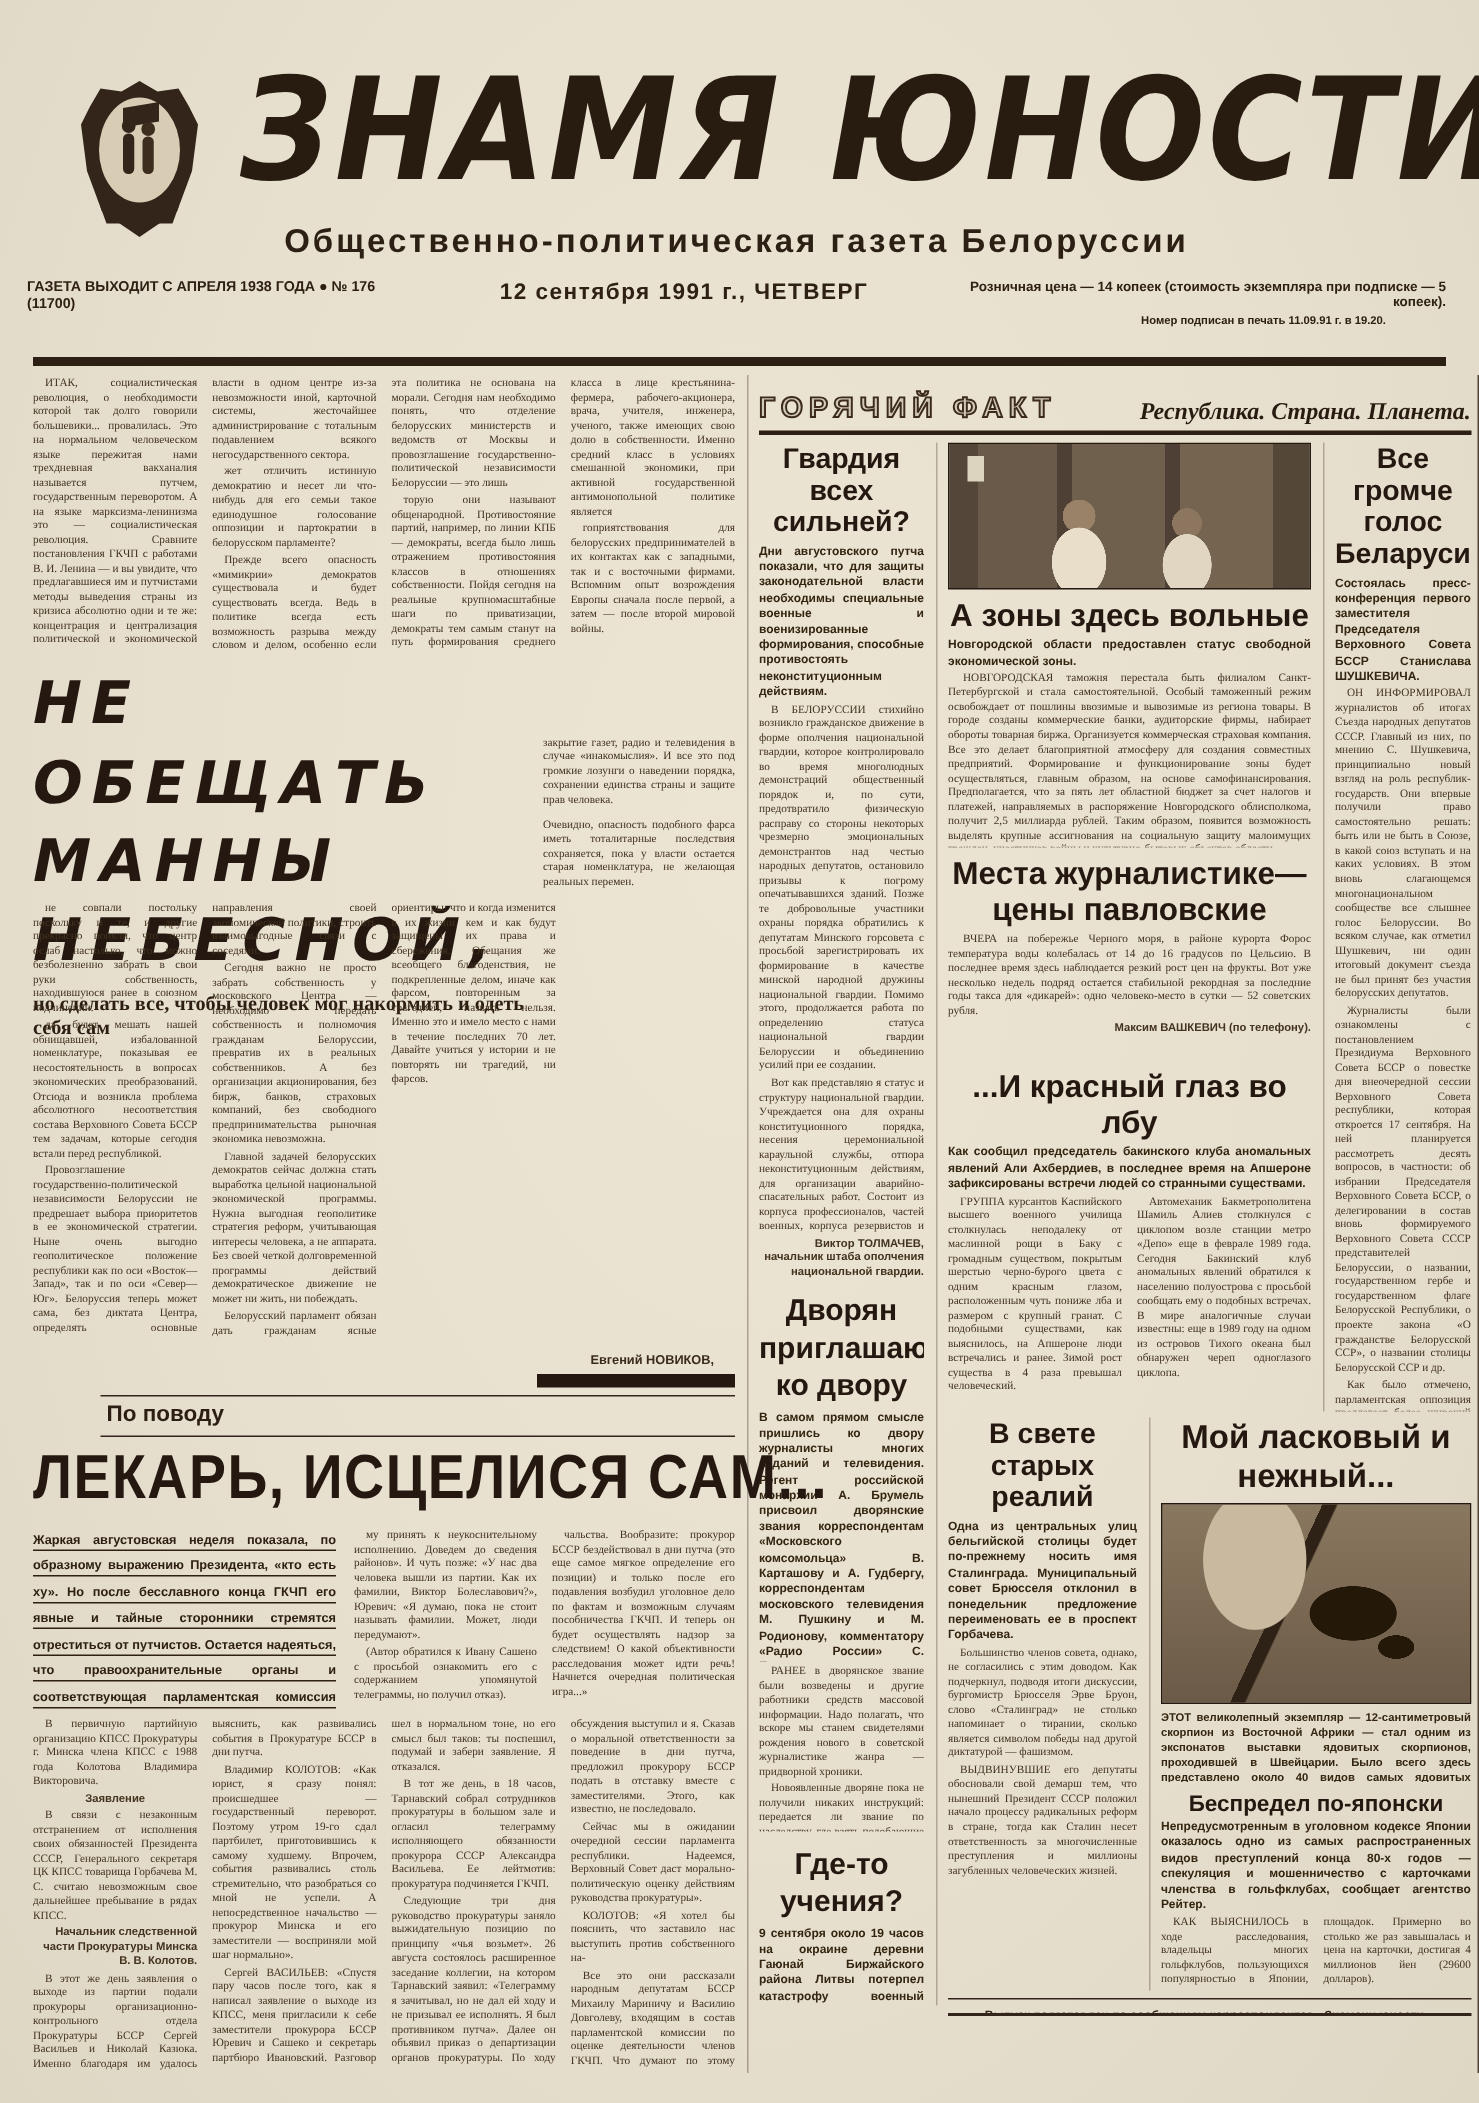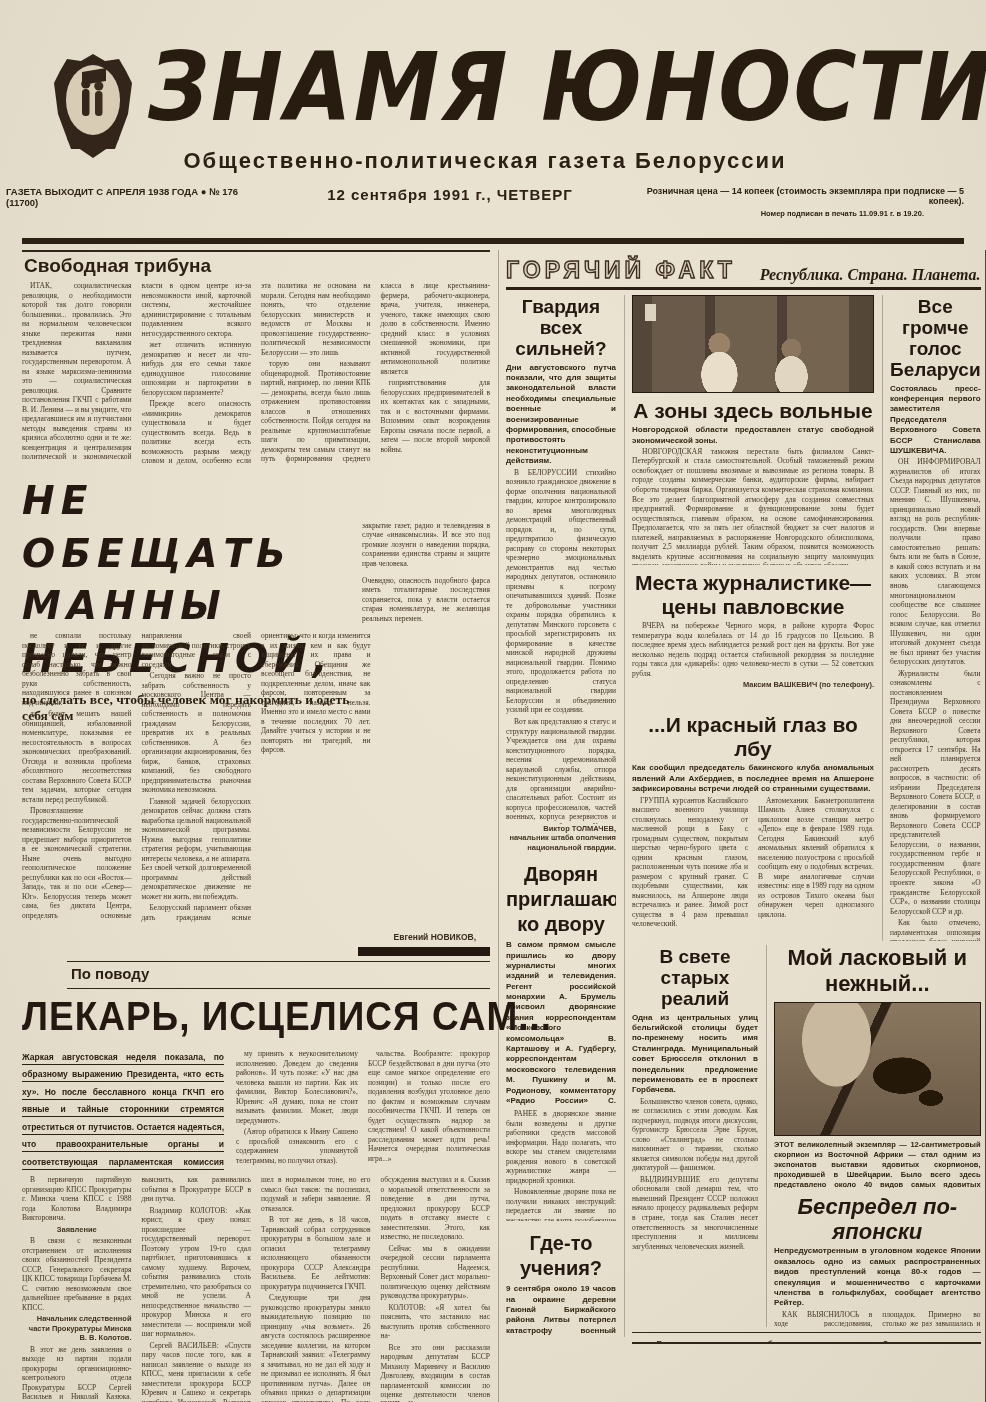--- a/index.html
+++ b/index.html
@@ -1,21 +1,21 @@
 <!DOCTYPE html>
 <html lang="ru"><head>
 <meta charset="utf-8">
 <style>
   html,body{margin:0;padding:0;}
   body{width:986px;height:1402px;background:#cfc8b6;font-family:"Liberation Serif","DejaVu Serif",serif;}
   .page{position:relative;width:986px;height:1402px;background:
     radial-gradient(ellipse at 50% 40%, #ece5d4 0%, #e7e0cf 55%, #ded7c4 100%);
     color:#3a2b1e;overflow:hidden;}
   
-  .masthead{position:relative;padding:40px 22px 0 6px;height:192px;}
+  .masthead{position:relative;padding:40px 22px 0 18px;height:192px;}
   .emblem{position:absolute;left:52px;top:52px;width:82px;height:110px;}
   .title{margin-left:142px;text-align:center;font-family:"DejaVu Sans","Liberation Sans",sans-serif;
     font-weight:bold;font-style:italic;font-size:86px;line-height:1;color:#281c11;
     letter-spacing:2px;transform:scaleY(1.1);transform-origin:top center;white-space:nowrap;}
   .subtitle{margin-top:22px;text-align:center;font-family:"Liberation Sans",sans-serif;
     font-weight:bold;font-size:22px;letter-spacing:2px;color:#2c1f13;}
   .inforow{display:flex;align-items:flex-start;justify-content:space-between;margin-top:12px;
     font-family:"Liberation Sans",sans-serif;font-weight:bold;color:#2e2114;}
   .info-left{font-size:9.5px;width:260px;}
   .info-date{font-size:15px;letter-spacing:1px;}
@@ -61,21 +61,21 @@
     transform:scaleY(1.12);transform-origin:top left;white-space:nowrap;}
   .lekar-top{display:flex;gap:12px;height:122px;margin-top:8px;}
   .lekar-lead{width:202px;flex:none;font-family:"Liberation Sans",sans-serif;font-weight:bold;
     font-size:8.5px;line-height:2.05;text-align:justify;overflow:hidden;color:#2e2013;
     text-decoration:underline;text-underline-offset:4px;text-decoration-thickness:0.8px;}
   .lekar-b1{flex:1;font-size:7.5px;line-height:1.27;color:#43331f;}
   .lekar-b2{height:238px;margin-top:4px;font-size:7.5px;line-height:1.27;color:#43331f;}
   
   .rhead{display:flex;justify-content:space-between;align-items:flex-end;height:34px;
     border-bottom:3px solid #2c1f13;padding-bottom:3px;}
-  .hollow{font-family:"Liberation Sans","DejaVu Sans",sans-serif;font-weight:800;font-size:23px;
+  .hollow{font-family:"Liberation Sans","DejaVu Sans",sans-serif;font-weight:800;font-size:19px;
     letter-spacing:4px;color:rgba(64,48,34,.14);text-align:center;-webkit-text-stroke:1.3px #3c2b1c;}
   .tagline{font-weight:bold;font-style:italic;font-size:16px;color:#281b0f;}
   .rmain{display:flex;gap:8px;height:1042px;margin-top:5px;}
   .rcol1{width:110px;flex:none;overflow:hidden;}
   .rtitle{margin:2px 0 3px 0;font-family:"Liberation Sans",sans-serif;font-weight:bold;
     font-size:19px;line-height:1.1;text-align:center;color:#241810;}
   .rtitle.big{margin-top:10px;font-size:20px;line-height:1.25;}
   .gvbody{height:356px;}
   .dvlead{height:168px;}
   .dvbody{height:112px;}
@@ -104,21 +104,21 @@
   .rtitle.moy{font-size:22px;line-height:1.2;margin-top:0;}
   .photo2{height:132px;border:1px solid #241810;margin-top:4px;background:
     radial-gradient(ellipse 62px 84px at 30% 28%, #c9b99f 0 55%, rgba(0,0,0,0) 56%),
     radial-gradient(circle 8px at 26% 20%, #5c4a36 0 99%, rgba(0,0,0,0) 100%),
     linear-gradient(115deg, rgba(0,0,0,0) 0 40%, #2e2116 40% 43.5%, rgba(0,0,0,0) 44%),
     radial-gradient(ellipse 48px 30px at 62% 55%, #241808 0 60%, rgba(0,0,0,0) 61%),
     radial-gradient(ellipse 20px 13px at 76% 72%, #241808 0 60%, rgba(0,0,0,0) 61%),
     linear-gradient(#8a775f,#6b5a47);}
   .caption{margin-top:4px;height:48px;overflow:hidden;font-family:"Liberation Sans",sans-serif;
     font-weight:bold;font-size:7.5px;line-height:1.35;text-align:justify;color:#33250f;}
-  .rmidtitle.besp{font-size:22px;margin-top:6px;font-style:italic;}
+  .rmidtitle.besp{font-size:15px;margin-top:6px;}
   .bespbody{height:84px;}
   .rfooter{margin-top:5px;border-top:1.5px solid #32241a;border-bottom:2px solid #32241a;
     padding:5px 4px 4px 4px;overflow:hidden;font-family:"Liberation Sans",sans-serif;
     font-size:8px;line-height:1.45;color:#2e2013;}
   .rfooter p{margin:0;}
 </style>
 </head>
 <body>
 
 <div class="page">
@@ -149,23 +149,20 @@
         <div>Розничная цена — 14 копеек (стоимость экземпляра при подписке — 5 копеек).</div>
         <div class="pnote">Номер подписан в печать 11.09.91 г. в 19.20.</div>
       </div>
     </div>
   </header>
   <div class="mast-rule"></div>
 
   <div class="halves">
 
     <section class="lhalf">
-      <div class="trib-head">
-        <span>Свободная трибуна</span>
-      </div>
       <div class="cols c4 trib1">
           <p>ИТАК, социалистическая революция, о необходимости которой так долго говорили большевики... провалилась. Это на нормальном человеческом языке пережитая нами трехдневная вакханалия называется путчем, государственным переворотом. А на языке марксизма-ленинизма это — социалистическая революция. Сравните постановления ГКЧП с работами В. И. Ленина — и вы увидите, что предлагавшиеся им и путчистами методы выведения страны из кризиса абсолютно одни и те же: концентрация и централизация политической и экономической власти в одном центре из-за невозможности иной, карточной системы, жесточайшее администрирование с тотальным подавлением всякого негосударственного сектора.</p>
           <p>жет отличить истинную демократию и несет ли что-нибудь для его семьи такое единодушное голосование оппозиции и партократии в белорусском парламенте?</p>
           <p>Прежде всего опасность «мимикрии» демократов существовала и будет существовать всегда. Ведь в политике всегда есть возможность разрыва между словом и делом, особенно если эта политика не основана на морали. Сегодня нам необходимо понять, что отделение белорусских министерств и ведомств от Москвы и провозглашение государственно-политической независимости Белоруссии — это лишь</p>
           <p>торую они называют общенародной. Противостояние партий, например, по линии КПБ — демократы, всегда было лишь отражением противостояния классов в отношениях собственности. Пойдя сегодня на реальные крупномасштабные шаги по приватизации, демократы тем самым станут на путь формирования среднего класса в лице крестьянина-фермера, рабочего-акционера, врача, учителя, инженера, ученого, также имеющих свою долю в собственности. Именно средний класс в условиях смешанной экономики, при активной государственной антимонопольной политике является</p>
           <p>гоприятствования для белорусских предпринимателей в их контактах как с западными, так и с восточными фирмами. Вспомним опыт возрождения Европы сначала после первой, а затем — после второй мировой войны.</p>
         </div>
 
       <div class="hlrow">
         <div class="bighead">

